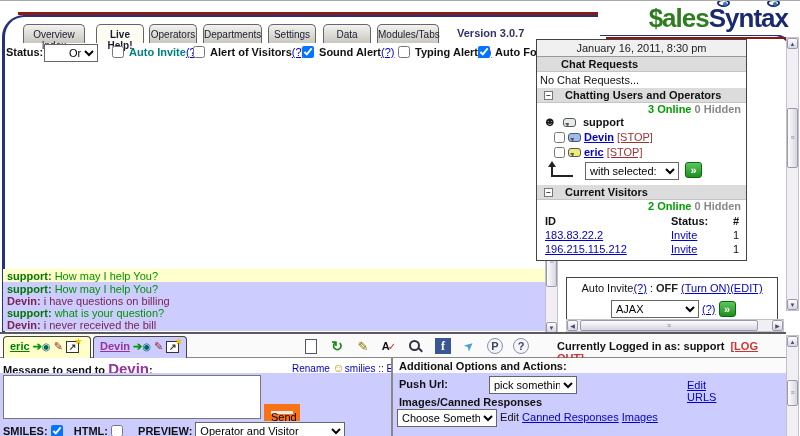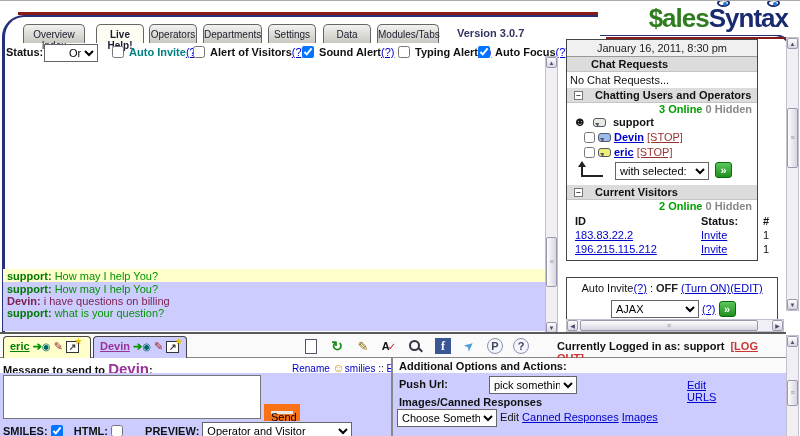--- a/index.html
+++ b/index.html
@@ -216,29 +216,30 @@
   </div>
 
   <div class="chat-latest">
     <span class="op">support:</span>
     <span class="op-t">How may I help You?</span>
   </div>
   <div class="chat-history">
     <div><span class="op">support:</span> <span class="op-t">How may I help You?</span></div>
     <div><span class="vis">Devin:</span> <span class="vis-t">i have questions on billing</span></div>
     <div><span class="op">support:</span> <span class="op-t">what is your question?</span></div>
+    <div><span class="vis">Devin:</span> <span class="vis-t">i never received the bill</span></div>
   </div>
 
   <div class="vscroll" style="left:545px;top:55px;height:278px;">
     <div class="sb-btn" style="left:0;top:0;">▲</div>
     <div class="sb-thumb" style="left:0;top:180px;width:11px;height:50px;line-height:48px;">≡</div>
     <div class="sb-btn" style="left:0;bottom:0;">▼</div>
   </div>
 
-  <div class="panel-box" style="left:566px;top:38px;width:192px;height:222px;">
+  <div class="panel-box" style="left:536px;top:38px;width:211px;height:222px;">
     <div class="p-date">January 16, 2011, 8:30 pm</div>
     <div class="p-hdr" style="padding-left:24px;">Chat Requests</div>
     <div class="p-empty">No Chat Requests...</div>
     <div class="p-hdr p-hdr2">
       <span class="minusbox">−</span>
       <span>Chatting Users and Operators</span>
     </div>
     <div class="p-online">
       <span class="green">3 Online</span> <span>0 Hidden</span>
     </div>
@@ -384,21 +385,21 @@
   </div>
 
   <div class="compose-area">
     <textarea style=""></textarea>
     <button class="send-btn">Send</button>
     <div class="foot-row">
       <span>SMILES:</span>
       <input type="checkbox" checked="" style="">
       <span style="margin-left:8px;">HTML:</span>
       <input type="checkbox" style="">
-      <span style="margin-left:7px;padding-left:12px;">PREVIEW:</span>
+      <span style="margin-left:0;padding-left:12px;">PREVIEW:</span>
       <select><option>Operator and Visitor</option></select>
     </div>
   </div>
 
   <div class="divider"></div>
   <div class="opt-hdr">Additional Options and Actions:</div>
   <div class="opt-area">
     <div class="opt-r1">
       <b>Push Url:</b>
       <select><option>pick something:</option></select>

